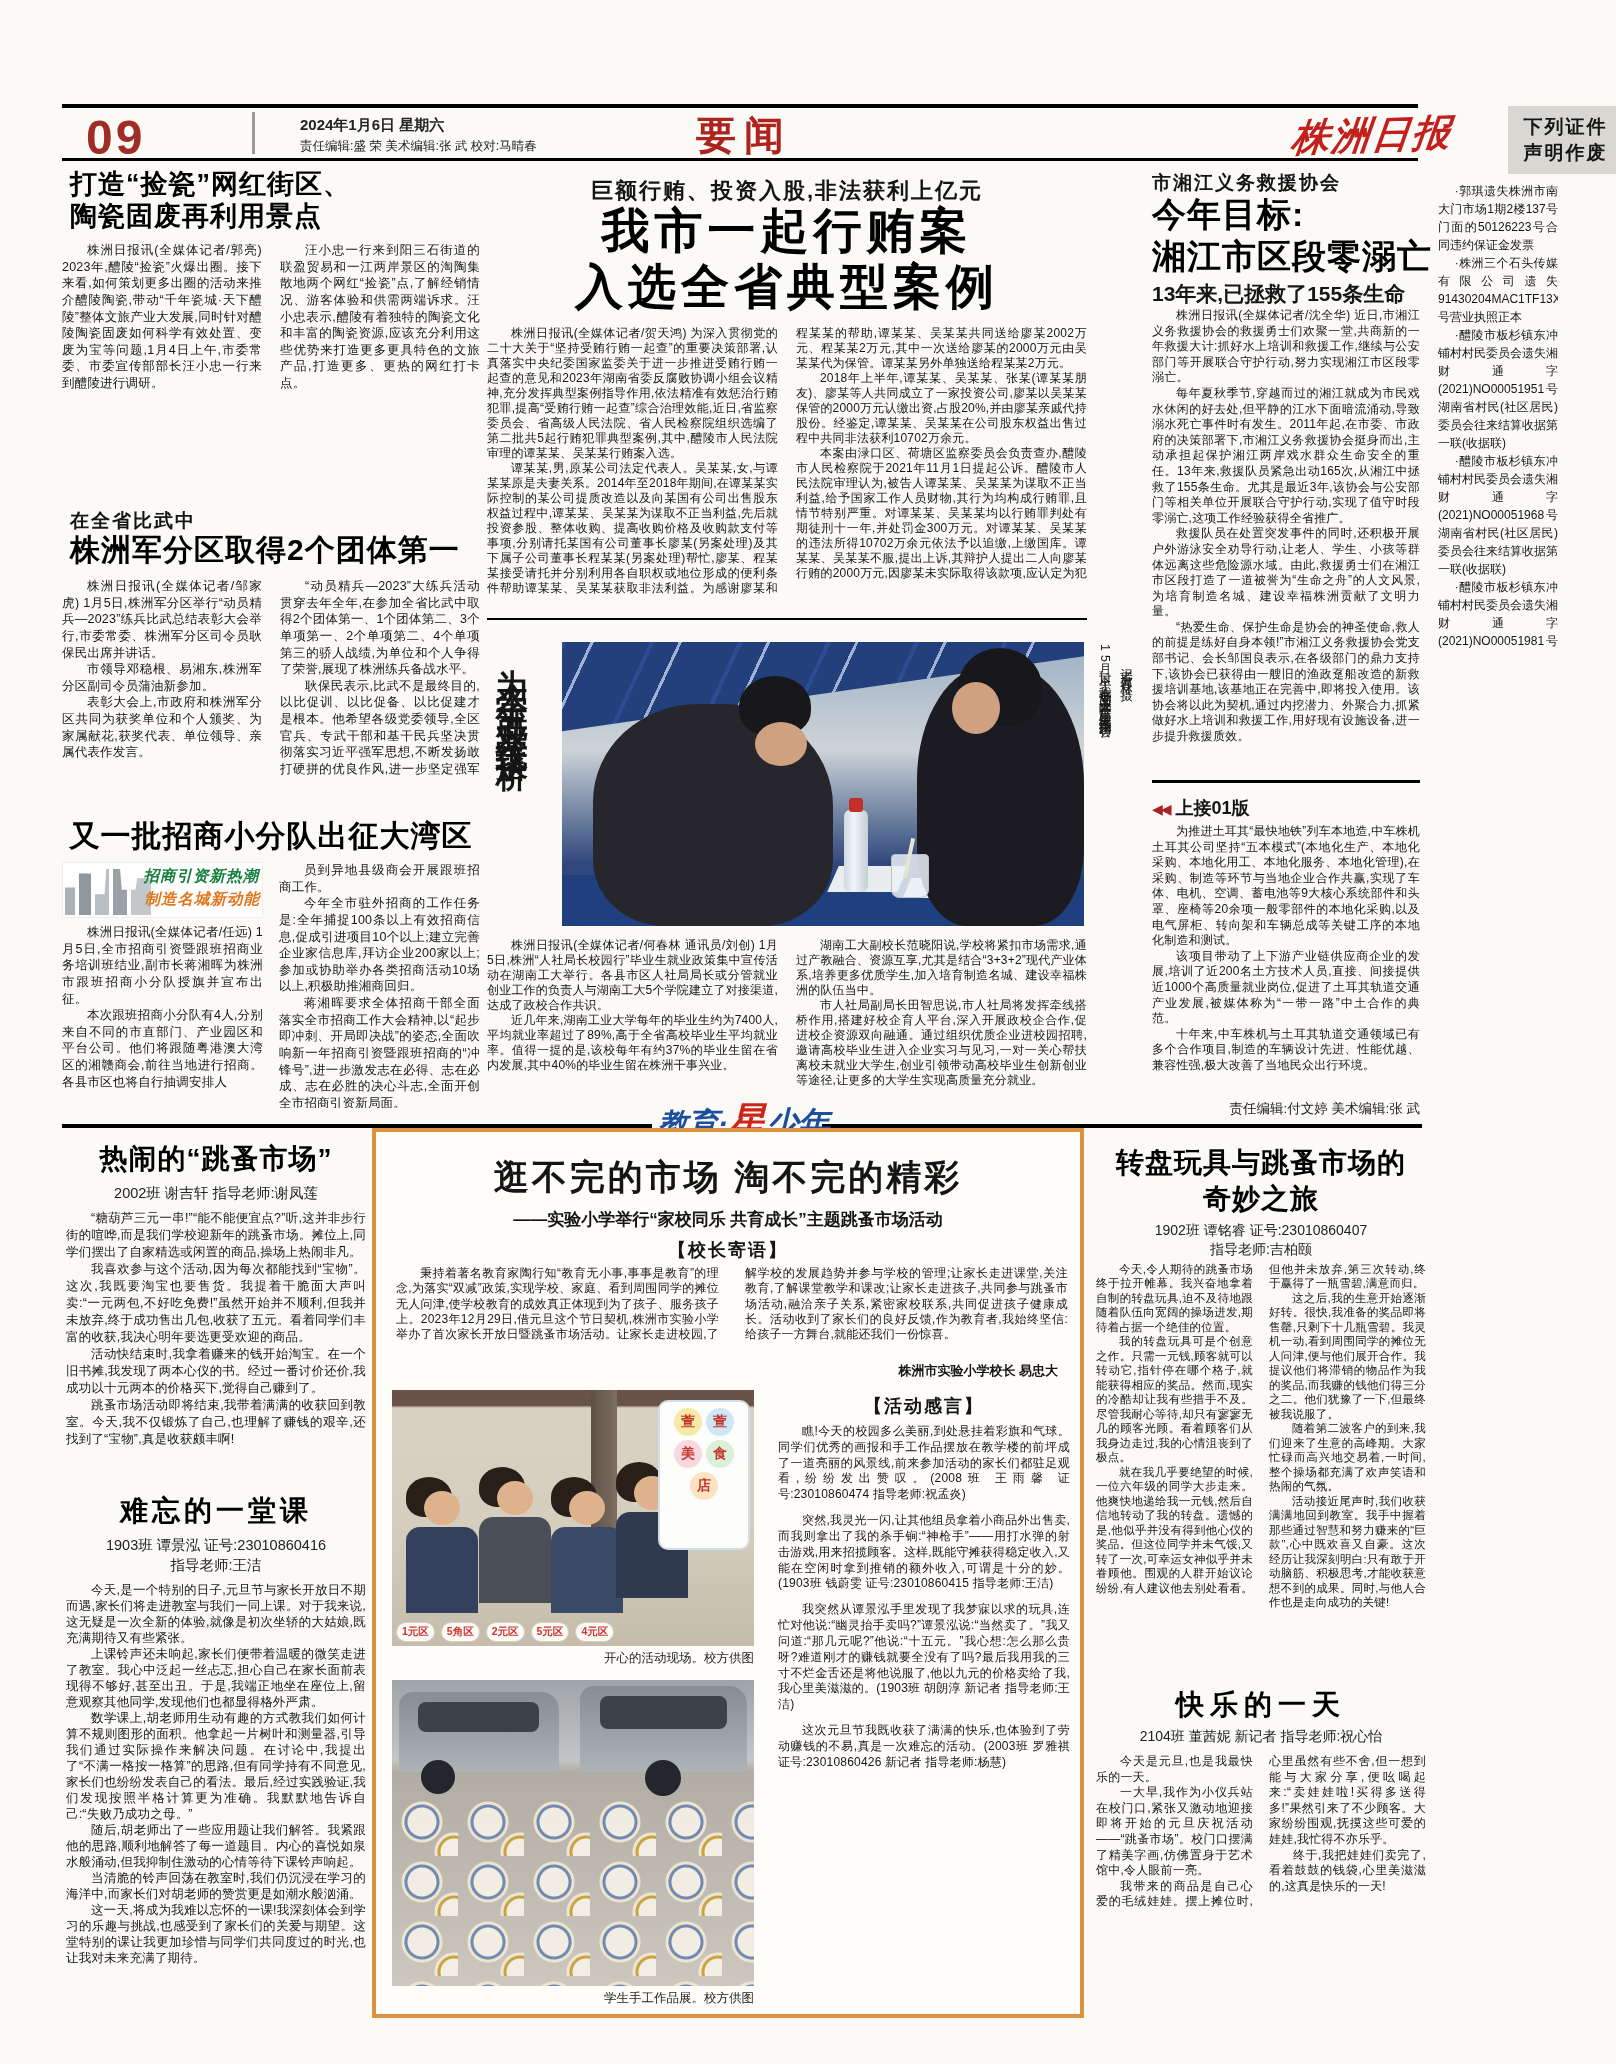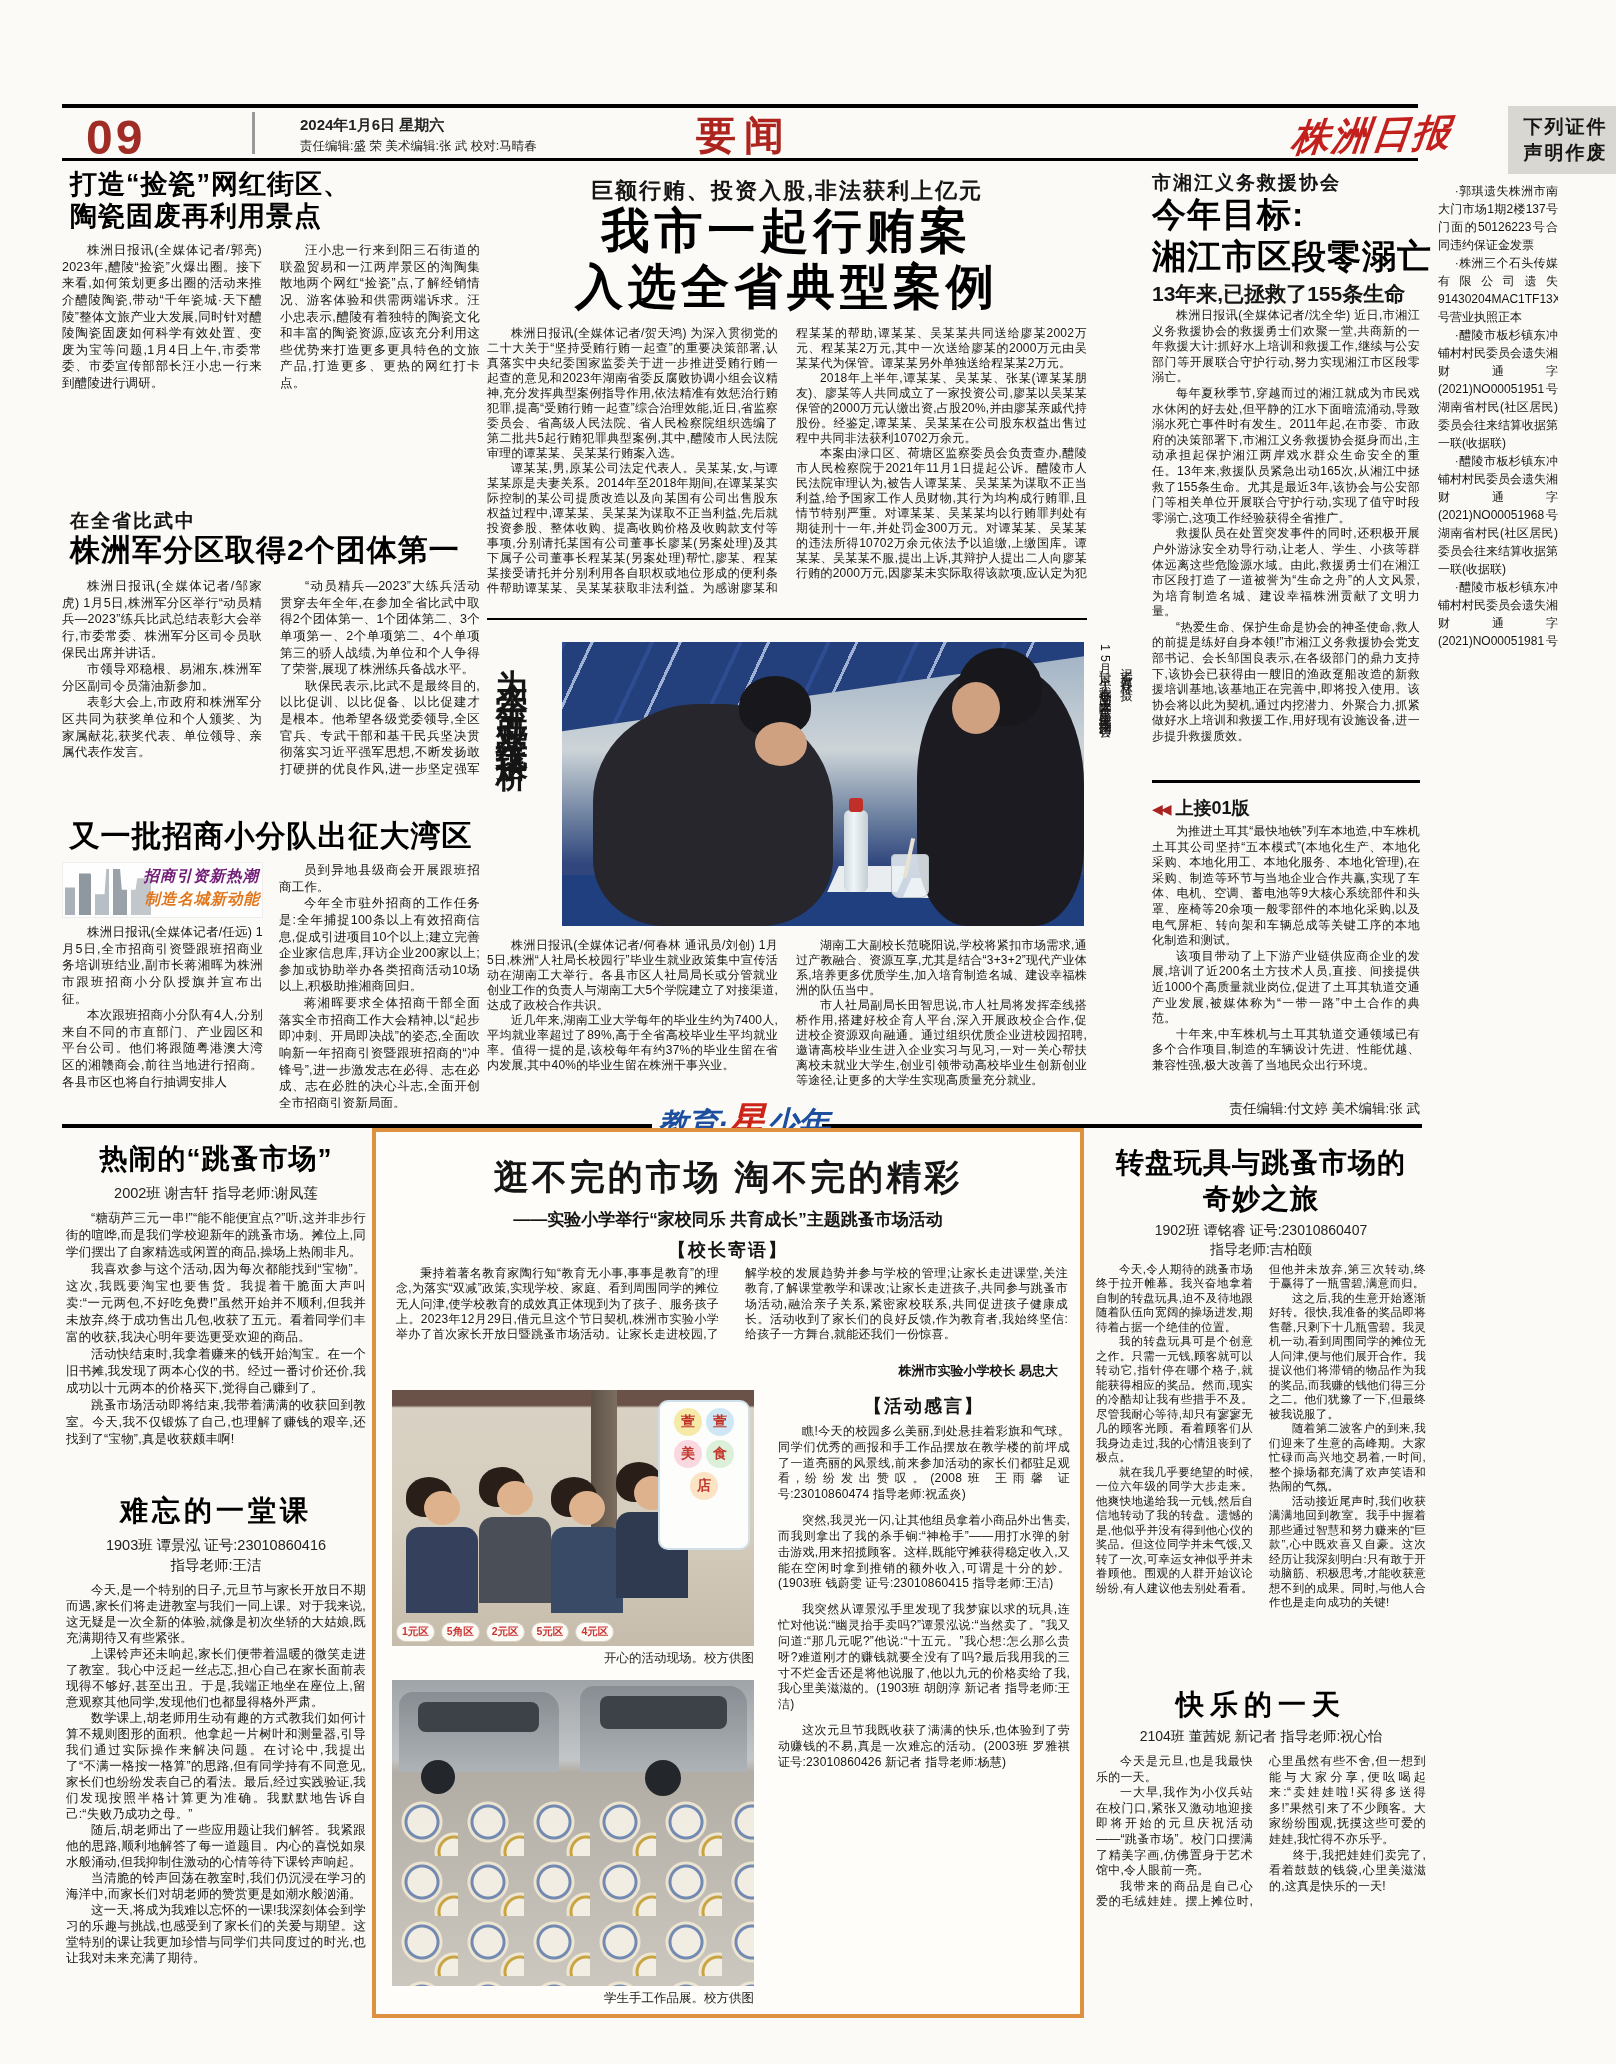--- a/index.html
+++ b/index.html
@@ -28,21 +28,21 @@
   .body-text p{text-indent:2em;margin:0}
   .cols2{column-count:2;column-gap:18px;column-fill:balance}
   .kicker{font-size:19px;font-weight:600;letter-spacing:2px}
   .h-black{font-weight:900;color:#000;letter-spacing:1px;line-height:1.2}
   .byline{font-size:14.5px;color:#222}
   
   .promo{position:relative;width:100%;height:56px;background:#fefefe;border:1px solid #eee;overflow:hidden}
   .promo .sky{position:absolute;left:2px;bottom:2px;width:86px;height:46px;
       background:linear-gradient(90deg,#aab1b9 0 10px,transparent 10px 14px,#8f979f 14px 26px,transparent 26px 30px,#b8bec5 30px 44px,transparent 44px 48px,#9aa1a9 48px 62px,transparent 62px 66px,#c2c7cc 66px 80px);
       clip-path:polygon(0 100%,0 40%,12% 40%,14% 10%,30% 10%,32% 55%,46% 55%,48% 0,64% 0,66% 45%,82% 45%,84% 20%,100% 20%,100% 100%)}
-  .promo .l1{position:absolute;top:3px;right:3px;font-size:15.5px;font-weight:900;font-style:italic;color:#701a75;letter-spacing:1px}
+  .promo .l1{position:absolute;top:3px;right:3px;font-size:15.5px;font-weight:900;font-style:italic;color:#15803d;letter-spacing:1px}
   .promo .l2{position:absolute;top:26px;right:2px;font-size:15.5px;font-weight:900;font-style:italic;color:#e2761c;letter-spacing:1px}
   
   .photo{position:absolute;overflow:hidden;background:#cfd3d6}
   .jf-bg{position:absolute;inset:0;background:linear-gradient(180deg,#9db0c4 0%,#cdd4d8 38%,#6b7f9e 62%,#31477e 78%,#2b3f72 100%)}
   .jf-canopy{position:absolute;left:-4%;top:-6%;width:108%;height:62%;background:
       repeating-linear-gradient(115deg,#24407c 0 26px,#2d4c92 26px 30px,#24407c 30px 52px,#9fb2d6 52px 55px,#24407c 55px 80px);
       clip-path:polygon(0 0,100% 0,100% 16%,0 62%)}
   .jf-table{position:absolute;left:0;bottom:0;width:100%;height:18%;background:#1f3f7e}
   .jf-paper{position:absolute;bottom:12%;width:70px;height:26px;background:#e9edf0;transform:skewX(-24deg)}
   .person{position:absolute;border-radius:44% 46% 30% 30%}

